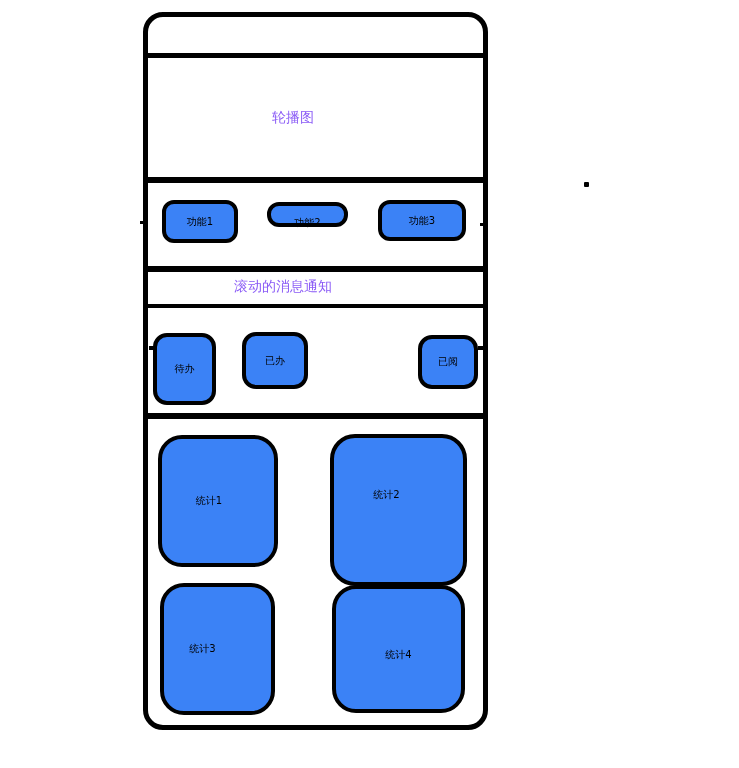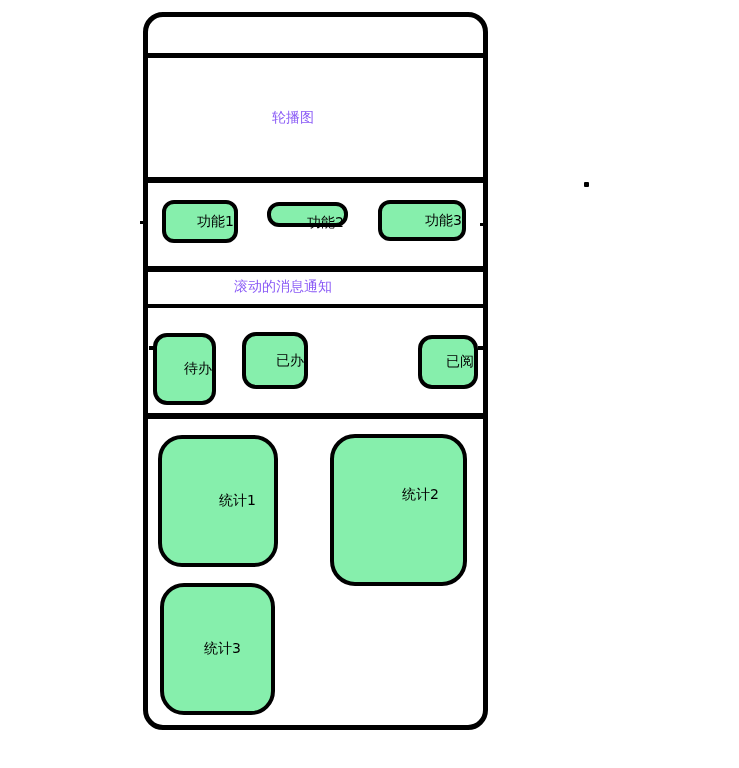--- a/index.html
+++ b/index.html
@@ -57,25 +57,25 @@
     padding-right: 66px;
     box-sizing: border-box;
     text-align: right;
   }
 
   .wf-btn {
     position: absolute;
     border: 4px solid #000000;
     border-radius: 12px;
     box-sizing: border-box;
-    background: #86efac;
+    background: #3b82f6;
     display: flex;
     align-items: center;
-    justify-content: flex-end;
-    font-size: 14px;
+    justify-content: center;
+    font-size: 10px;
     color: #000000;
   }
   
   .fn-1 { left: 162px; top: 200px; width: 76px; height: 43px; }
   .fn-2 { left: 267px; top: 202px; width: 81px; height: 25px; padding-top: 16px; }
   .fn-3 { left: 378px; top: 200px; width: 88px; height: 41px; }
   
   .task { border-radius: 14px; }
   .tk-1 { left: 153px; top: 333px; width: 63px; height: 72px; }
   .tk-2 { left: 242px; top: 332px; width: 66px; height: 57px; }
@@ -148,20 +148,23 @@
 
   <div class="wf-btn stat st-1">
     <span>统计1</span>
   </div>
   <div class="wf-btn stat st-2">
     <span>统计2</span>
   </div>
   <div class="wf-btn stat st-3">
     <span>统计3</span>
   </div>
+  <div class="wf-btn stat st-4">
+    <span>统计4</span>
+  </div>
 
   <div class="tick tick-1"></div>
   <div class="tick tick-2"></div>
   <div class="tick tick-3"></div>
   <div class="tick tick-4"></div>
 
   <div class="stray-dot"></div>
 
 </div>
 

